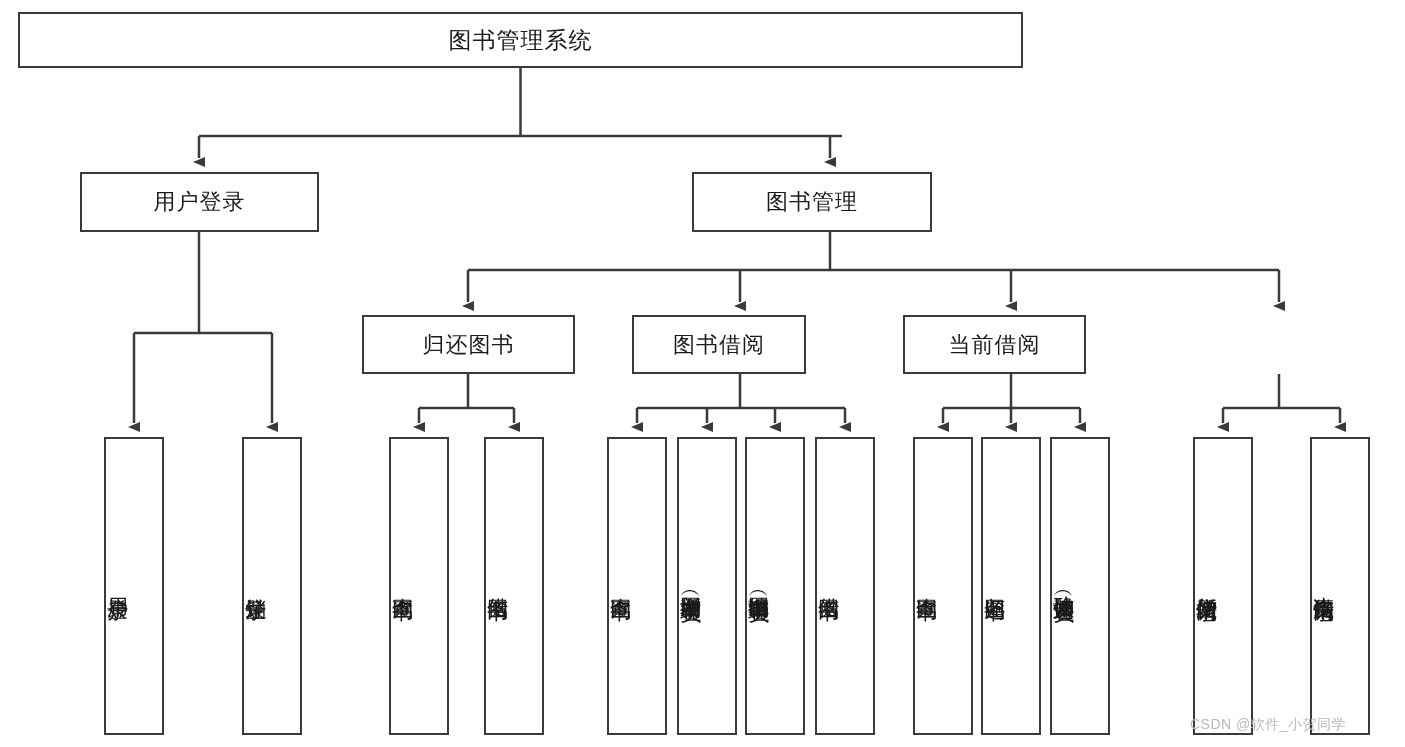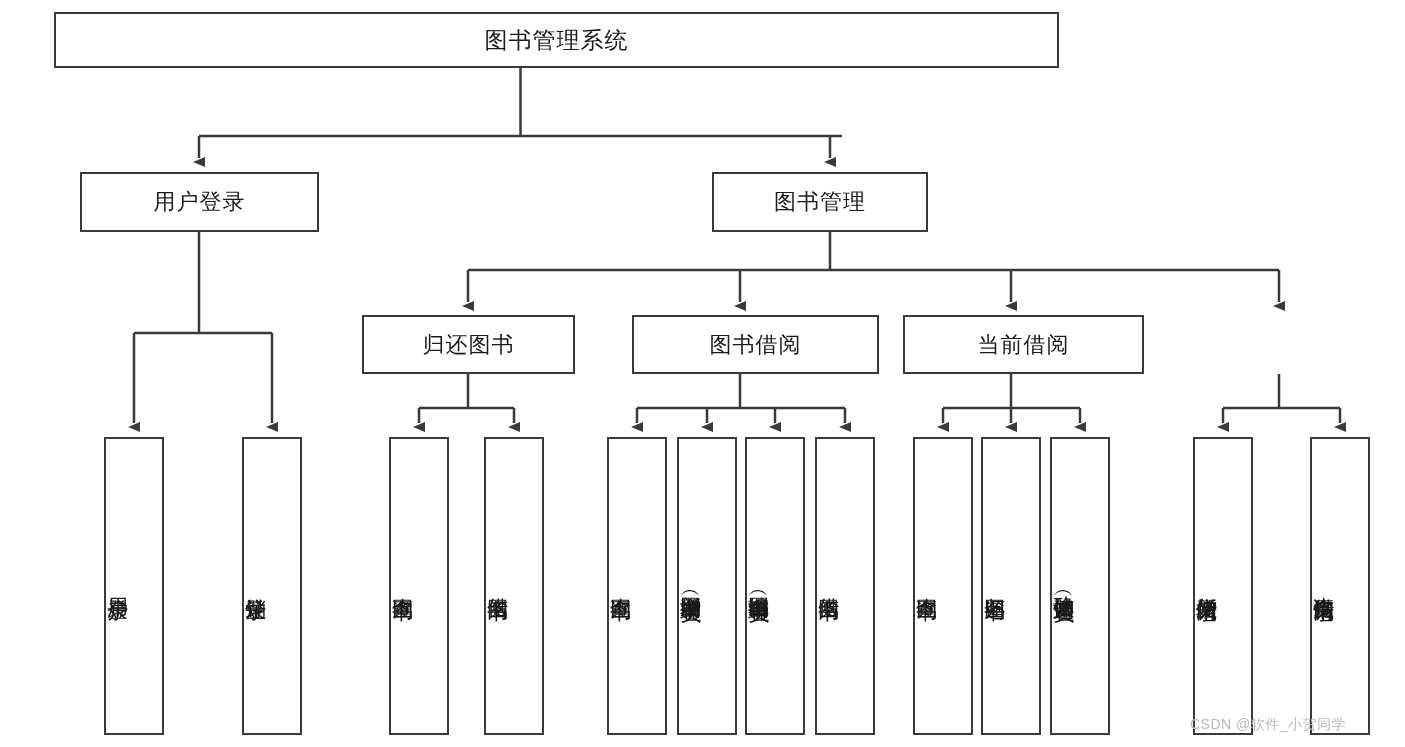--- a/index.html
+++ b/index.html
@@ -116,38 +116,38 @@
       <path d="M1080,408 L1080,423" marker-end="url(#arrow)"></path>
 
       <path d="M1279,374 L1279,408"></path>
       <path d="M1223,408 L1340,408"></path>
       <path d="M1223,408 L1223,423" marker-end="url(#arrow)"></path>
       <path d="M1340,408 L1340,423" marker-end="url(#arrow)"></path>
 
     </g>
   </svg>
 
-  <div class="node horiz root" style="left:18px; top:12px; width:1005px; height:56px;margin-left:36px;">
+  <div class="node horiz root" style="left:18px; top:12px; width:1005px; height:56px;">
     <span class="label">图书管理系统</span>
   </div>
 
   <div class="node horiz" style="left:80px; top:172px; width:239px; height:60px;">
     <span class="label">用户登录</span>
   </div>
-  <div class="node horiz" style="left:712px; top:172px; width:216px; height:60px;align-items:center;">
+  <div class="node horiz" style="left:692px; top:172px; width:240px; height:60px;align-items:center;">
     <span class="label">图书管理</span>
   </div>
 
   <div class="node horiz" style="left:362px; top:315px; width:213px; height:59px;">
     <span class="label">归还图书</span>
   </div>
-  <div class="node horiz" style="left:632px; top:315px; width:247px; height:59px;">
+  <div class="node horiz" style="left:632px; top:315px; width:174px; height:59px;">
     <span class="label">图书借阅</span>
   </div>
-  <div class="node horiz" style="left:903px; top:315px; width:241px; height:59px;">
+  <div class="node horiz" style="left:903px; top:315px; width:183px; height:59px;">
     <span class="label">当前借阅</span>
   </div>
 
   <div class="node vert" style="left:104px; top:437px; width:60px; height:298px;">
     <span class="label">用户登录</span>
   </div>
   <div class="node vert" style="left:242px; top:437px; width:60px; height:298px;">
     <span class="label">注销登录</span>
   </div>
 

